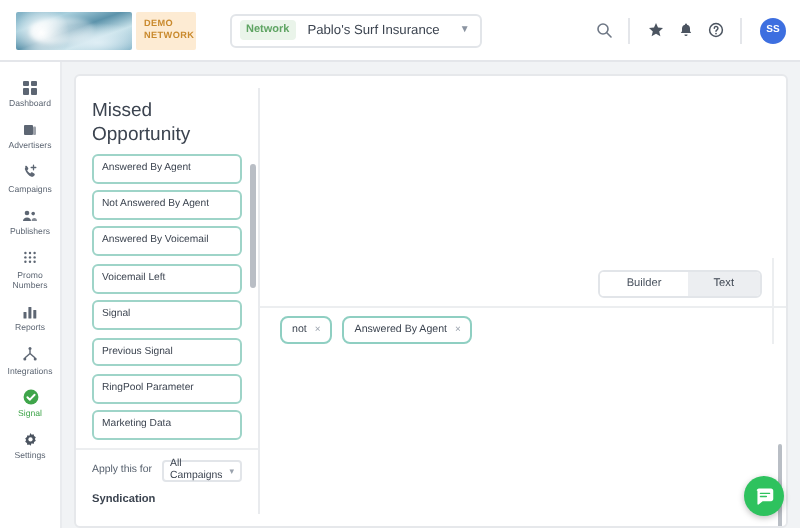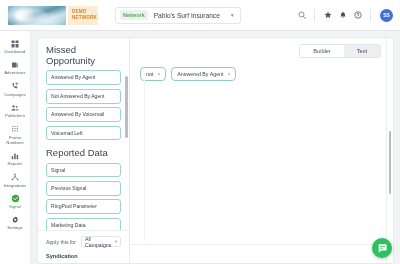--- a/index.html
+++ b/index.html
@@ -75,21 +75,21 @@
   .nav-txt { font-size: 4.3px; margin-top: 1.5px; text-align: center; line-height: 1.15; color: #5d6673; }
   .nav-item.active .nav-txt { color: #3fa54a; }
 
   
   .content {
     position: absolute; left: 31px; top: 31px; right: 0; bottom: 0;
     background: #f1f3f5; padding: 6px 6px 0 6px;
   }
   .card {
     background: #ffffff; border: 1px solid #e6e8eb; border-radius: 3px;
-    height: 100%; display: flex; position: relative; overflow: hidden;
+    height: 100%; display: flex; position: relative; overflow: hidden; align-items: center;
   }
 
   
   .midpanel {
     width: 92px; border-right: 1px solid #e9ebee; position: relative;
     display: flex; flex-direction: column;
   }
   .mid-scroll { flex: 1; overflow: hidden; padding: 6px 8px 0 8px; position: relative; }
   .sec-title { font-size: 9.5px; color: #3c4450; line-height: 1.18; margin-bottom: 4px; font-weight: 400; }
   .sec-title.second { margin-top: 7px; }
@@ -318,21 +318,20 @@
 
       <div class="midpanel">
         <div class="mid-scroll">
 
           <div class="sec-title">Missed Opportunity</div>
           <div class="chip">Answered By Agent</div>
           <div class="chip">Not Answered By Agent</div>
           <div class="chip">Answered By Voicemail</div>
           <div class="chip">Voicemail Left</div>
 
-          <div class="sec-title second">Reported Data</div>
           <div class="chip">Signal</div>
           <div class="chip">Previous Signal</div>
           <div class="chip">RingPool Parameter</div>
           <div class="chip">Marketing Data</div>
 
           <div class="mid-scrollbar"></div>
         </div>
 
         <div class="mid-footer">
           <div class="apply-row">

